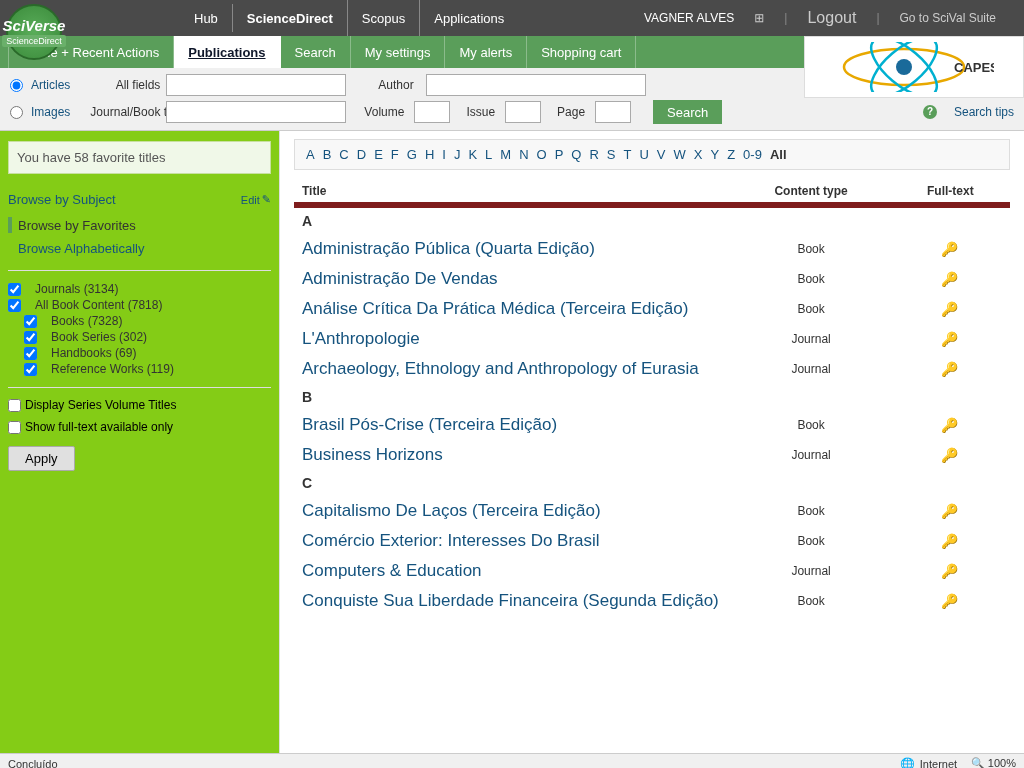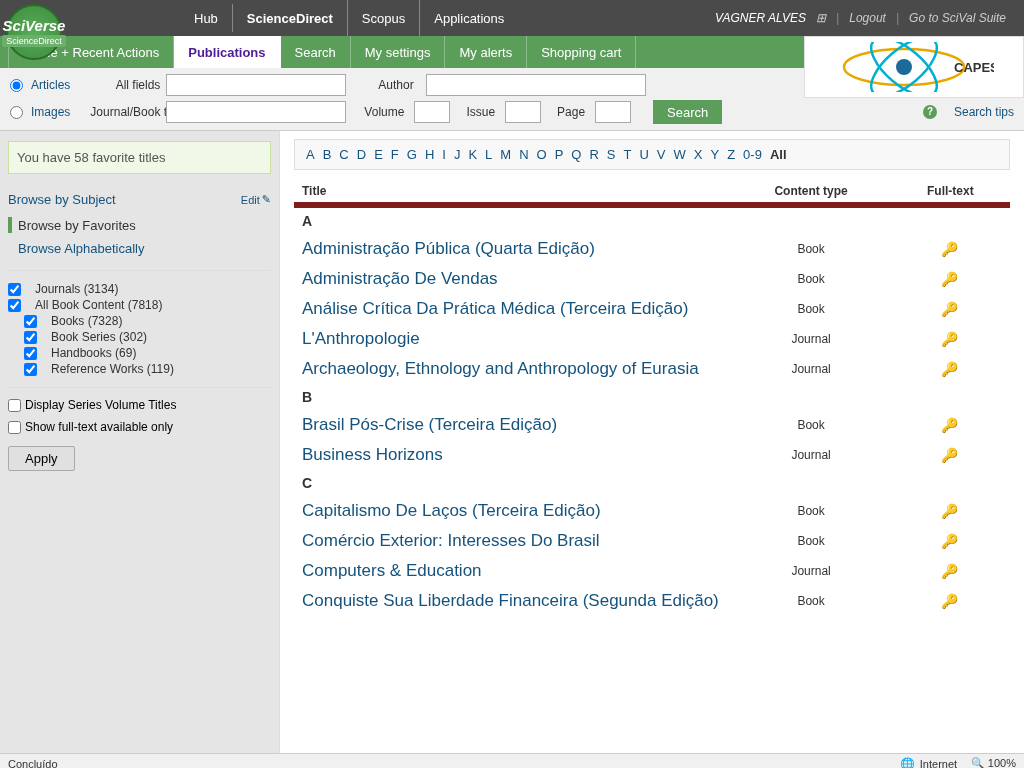--- a/index.html
+++ b/index.html
@@ -2,24 +2,23 @@
 <html><head>
   <meta charset="utf-8">
   <style>
     * { margin: 0; padding: 0; box-sizing: border-box; }
     body { font-family: Arial, sans-serif; font-size: 12px; background: #fff; overflow-x: hidden; }
 
     .top-right {
       margin-left: auto;
       display: flex;
       align-items: center;
-      gap: 10px;
+      gap: 20px;
       color: #fff;
       font-size: 12px;
-      font-style: italic;
     }
     .top-right a { color: #ccc; text-decoration: none; font-size: 12px; }
     .top-right span { color: #ccc; }
 
     
     #capes-area {
       position: absolute;
       top: 36px;
       right: 0;
       width: 220px;
@@ -46,21 +45,21 @@
       color: #fff;
       text-decoration: none;
       padding: 0 14px;
       height: 32px;
       display: flex;
       align-items: center;
       font-size: 13px;
       border-right: 1px solid rgba(255,255,255,0.3);
     }
     .nav-item:first-child { border-left: 1px solid rgba(255,255,255,0.3); }
-    .nav-item.active { background: #fff; color: #4c1d95; font-weight: bold; }
+    .nav-item.active { background: #fff; color: #0f172a; font-weight: bold; text-decoration: underline; }
     .nav-help {
       margin-left: auto;
       color: #fff;
       font-size: 13px;
       padding: 0 14px;
     }
 
     
     #search-area {
       background: #f0f0f0;
@@ -118,21 +117,21 @@
       min-height: 0;
     }
 
     
     #sidebar {
       width: 280px;
       min-width: 280px;
       border-right: 1px solid #ddd;
       overflow-y: auto;
       padding: 10px 8px;
-      background: #e5e5e5;
+      background: #84cc16;
     }
     .favorites-box {
       background: #f0f8e8;
       border: 1px solid #c8e0a0;
       padding: 8px;
       margin-bottom: 14px;
       font-size: 13px;
       color: #555;
     }
     .sidebar-nav-item {
@@ -303,21 +302,21 @@
     <a href="#" class="top-nav-link" style="color:#fff;text-decoration:none;font-size:13px;padding:0 14px;border-right:1px solid #888;height:28px;display:flex;align-items:center;">Hub</a>
     <a href="#" class="top-nav-link" style="color:#fff;text-decoration:none;font-size:13px;padding:0 14px;border-right:1px solid #888;height:36px;display:flex;align-items:center;font-weight:bold;">ScienceDirect</a>
     <a href="#" class="top-nav-link" style="color:#fff;text-decoration:none;font-size:13px;padding:0 14px;border-right:1px solid #888;height:36px;display:flex;align-items:center;">Scopus</a>
     <a href="#" class="top-nav-link" style="color:#fff;text-decoration:none;font-size:13px;padding:0 14px;height:36px;display:flex;align-items:center;">Applications</a>
   </div>
 
   <div class="top-right">
     <span style="color:#fff;font-size:12px;">VAGNER ALVES</span>
     <span style="color:#ccc;cursor:pointer;">⊞</span>
     <span style="color:#888;">|</span>
-    <a href="#" style="color:#ccc;text-decoration:none;font-size:12px;">Logout</a>
+    <a href="#" style="color:#ccc;text-decoration:none;font-size:16px;">Logout</a>
     <span style="color:#888;">|</span>
     <a href="#" style="color:#ccc;text-decoration:none;font-size:12px;">Go to SciVal Suite</a>
     <span style="width:8px;"></span>
   </div>
 </div>
 
 <div id="capes-area">
   <svg width="160" height="50" viewBox="0 0 160 50">
 
     <ellipse cx="70" cy="25" rx="60" ry="18" fill="none" stroke="#e8a800" stroke-width="2.5"></ellipse>

